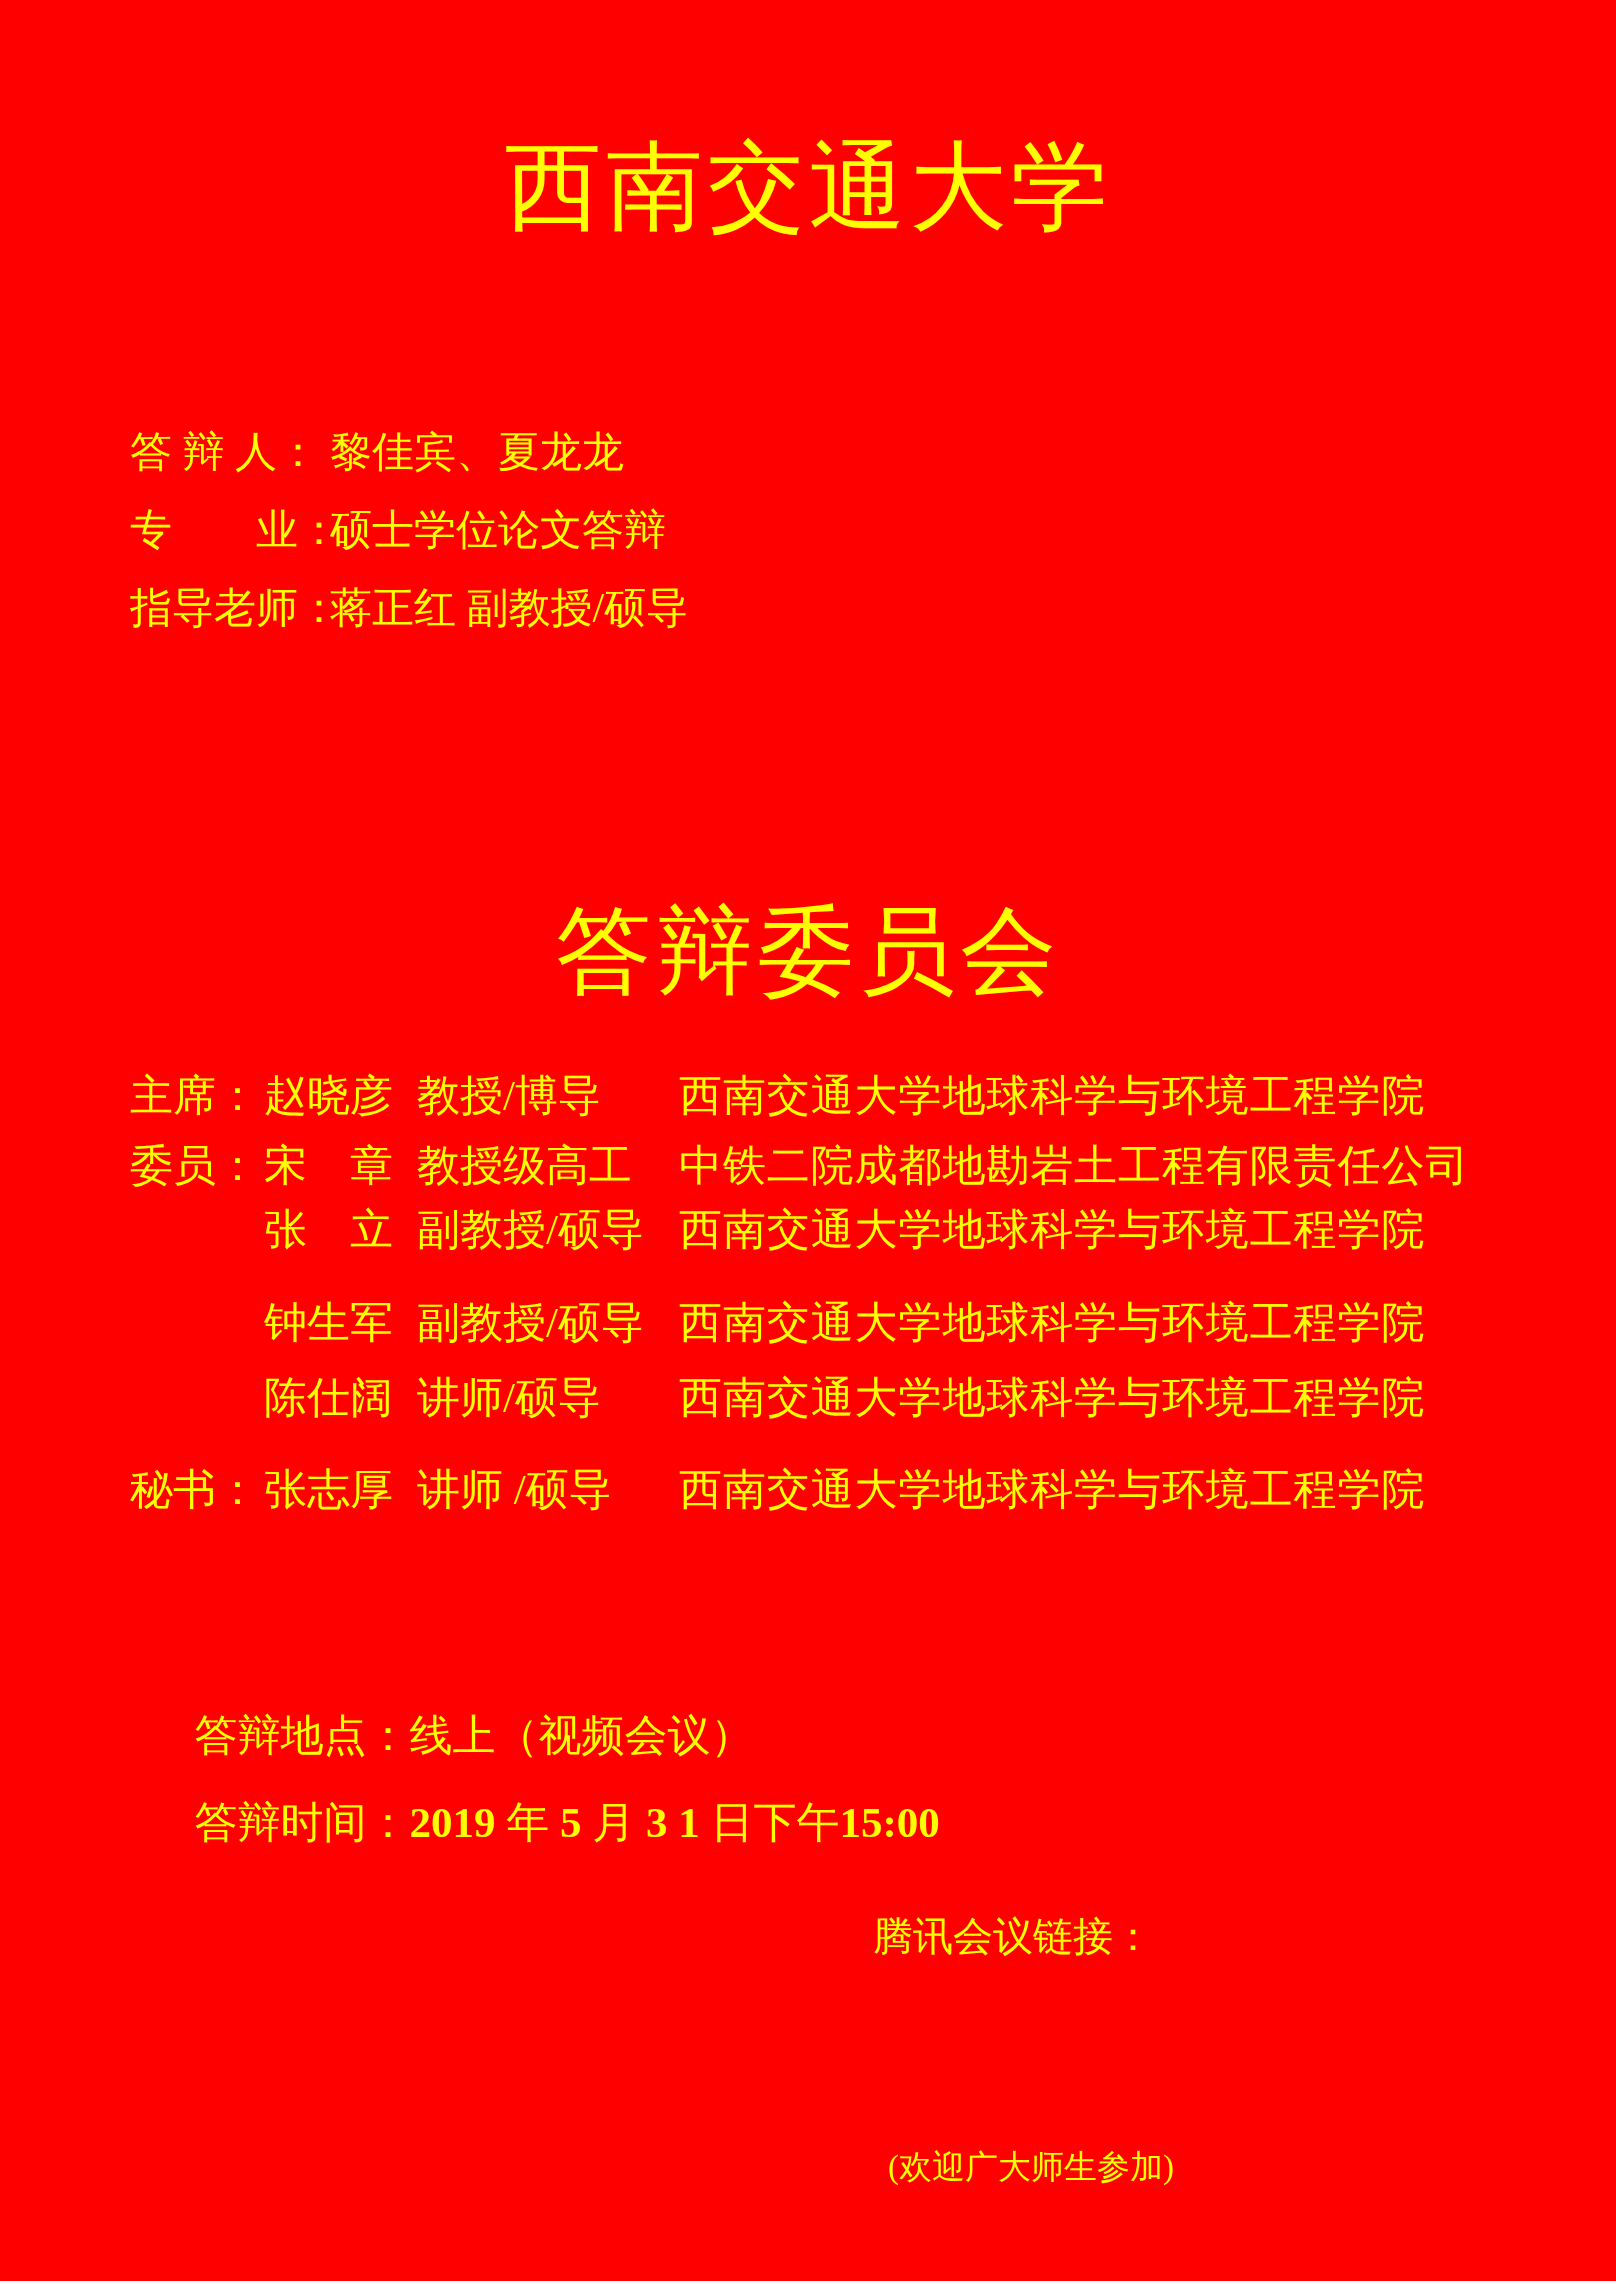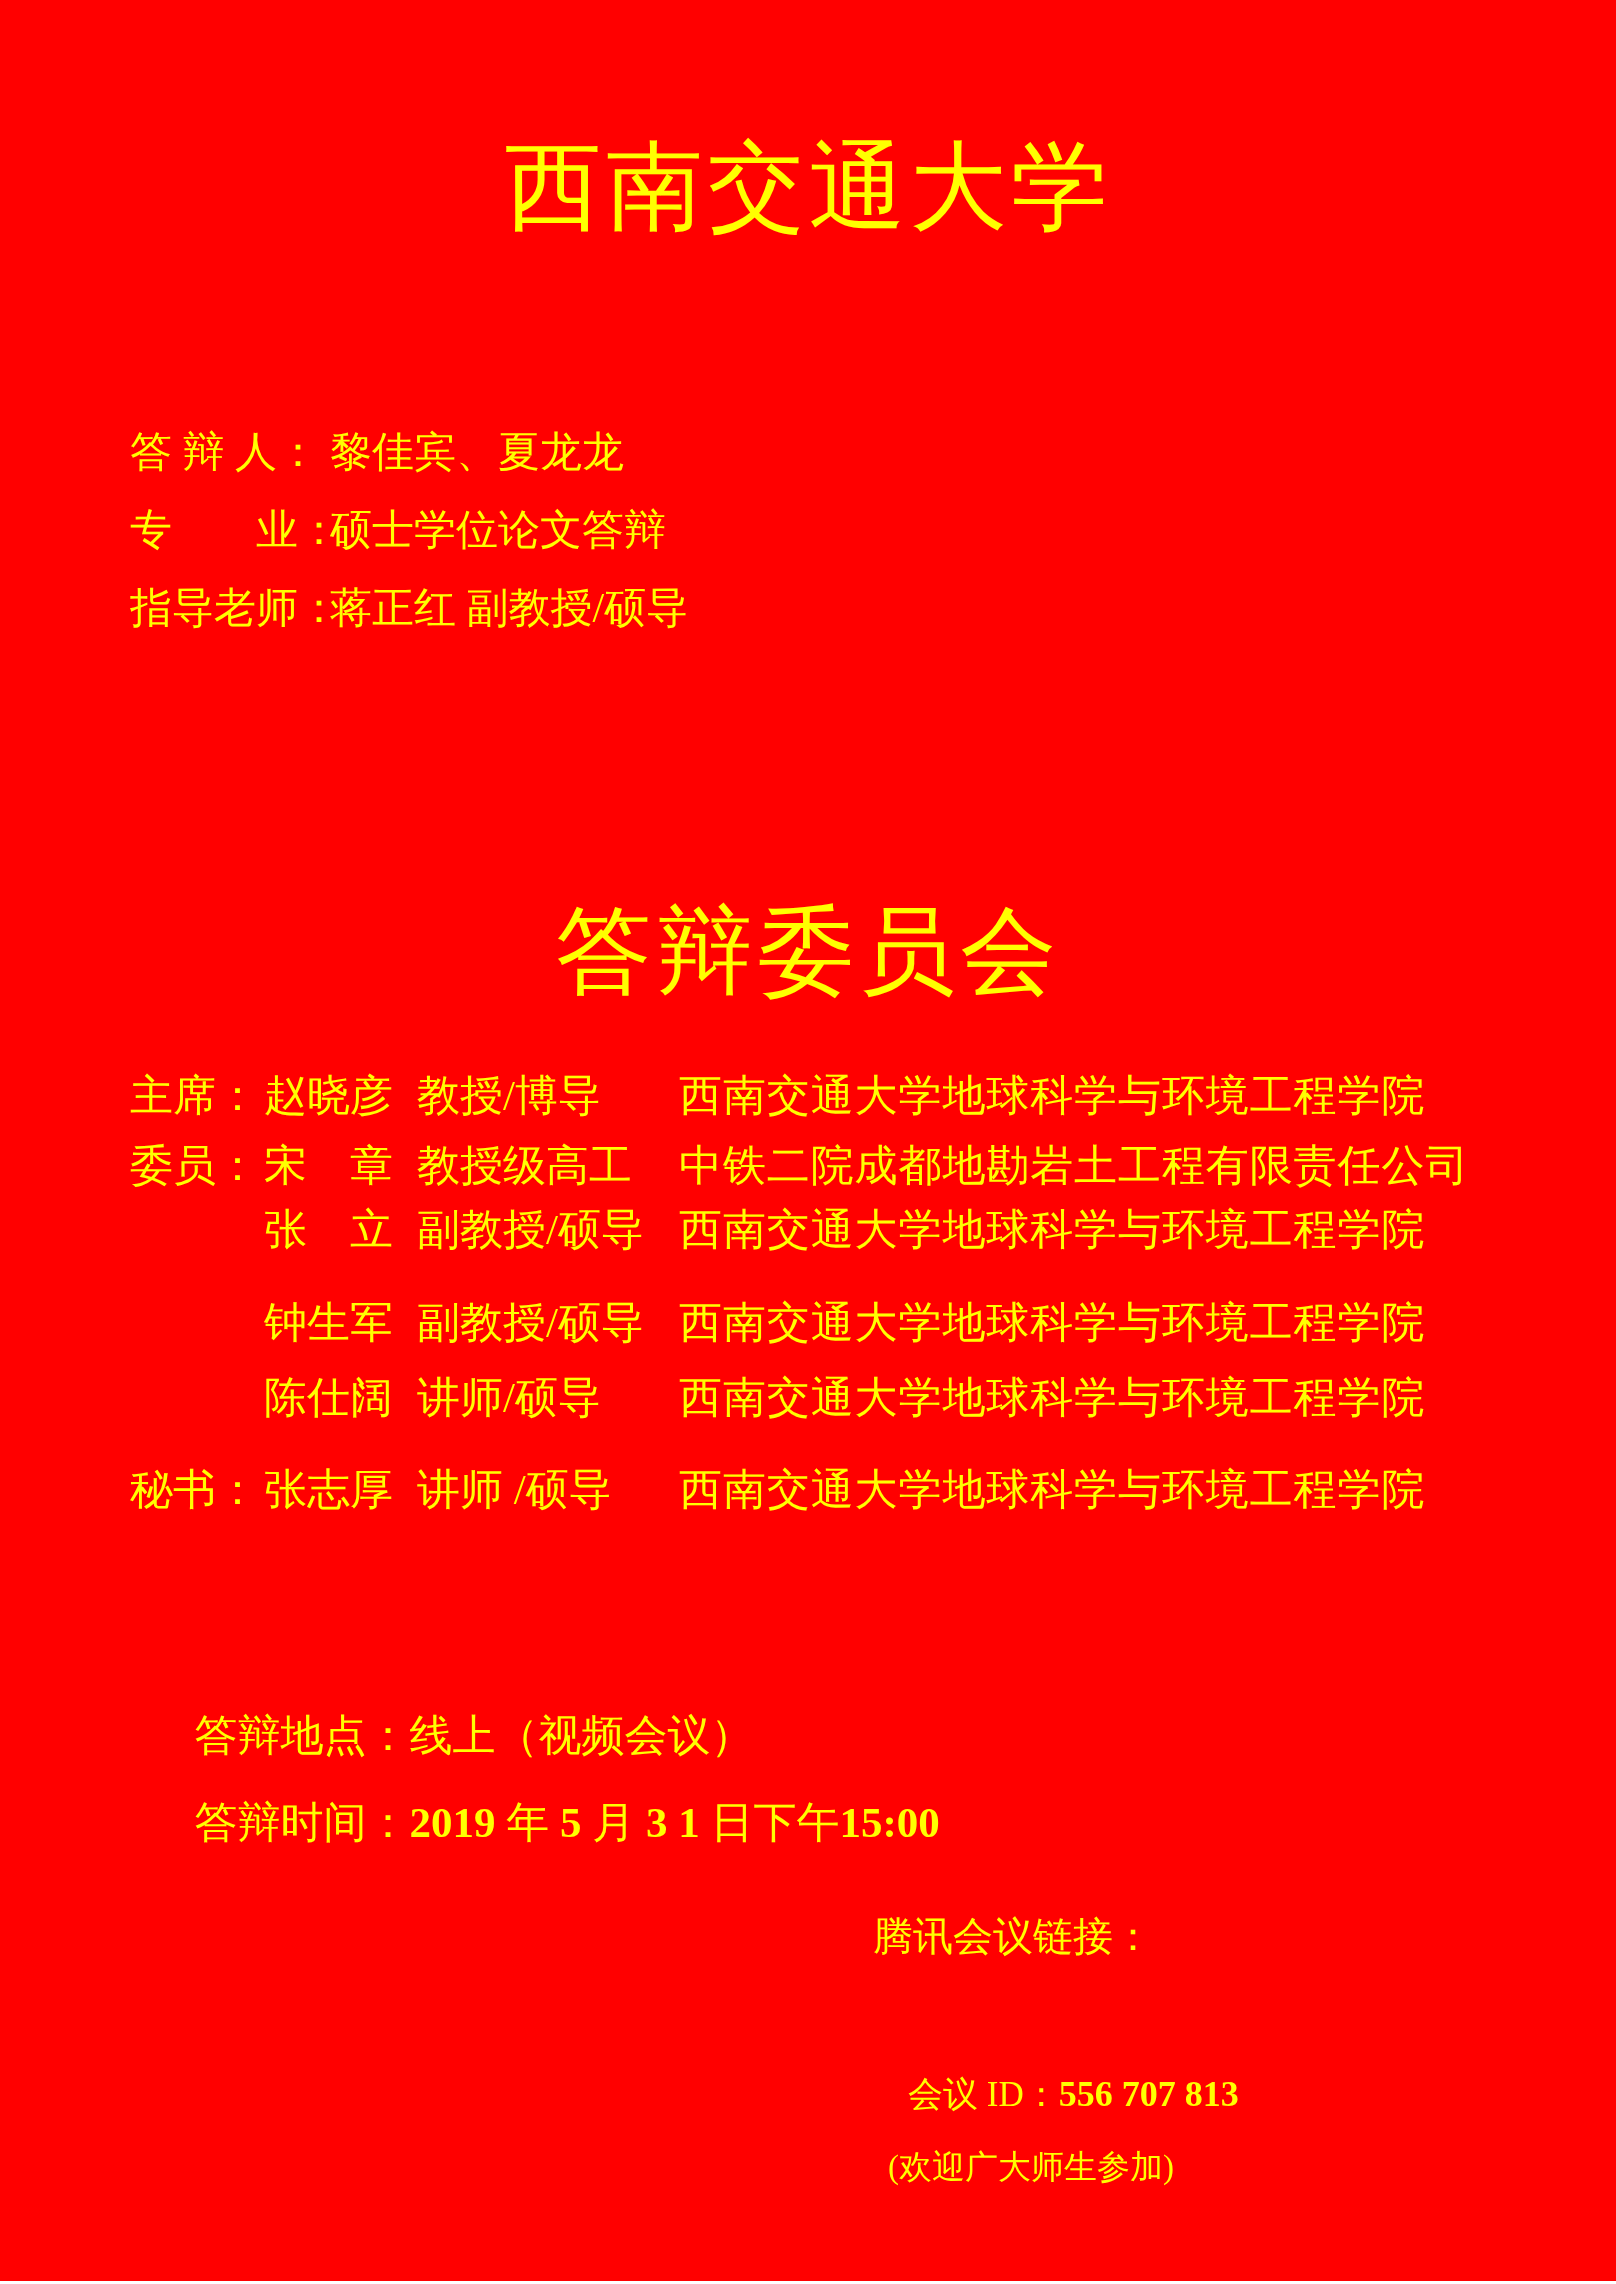--- a/index.html
+++ b/index.html
@@ -159,20 +159,17 @@
   <div class="logistics">
     <div class="log-row log-venue">
       <span>答辩地点：</span><span>线上（视频会议）</span>
     </div>
     <div class="log-row log-time">
       <span>答辩时间：</span><span class="num">2019</span><span> 年 </span><span class="num">5</span><span> 月 </span><span class="num">3 1</span><span> 日下午</span><span class="num">15:00</span>
     </div>
   </div>
 
   <div class="meeting-link-label">腾讯会议链接：</div>
-  <div class="meeting-id">
-    <span>会议 ID：</span><span class="num">556 707 813</span>
-  </div>
   <div class="welcome">(欢迎广大师生参加)</div>
 
   <div class="edge-bottom"></div>
 </div>
 
 
 </body></html>

